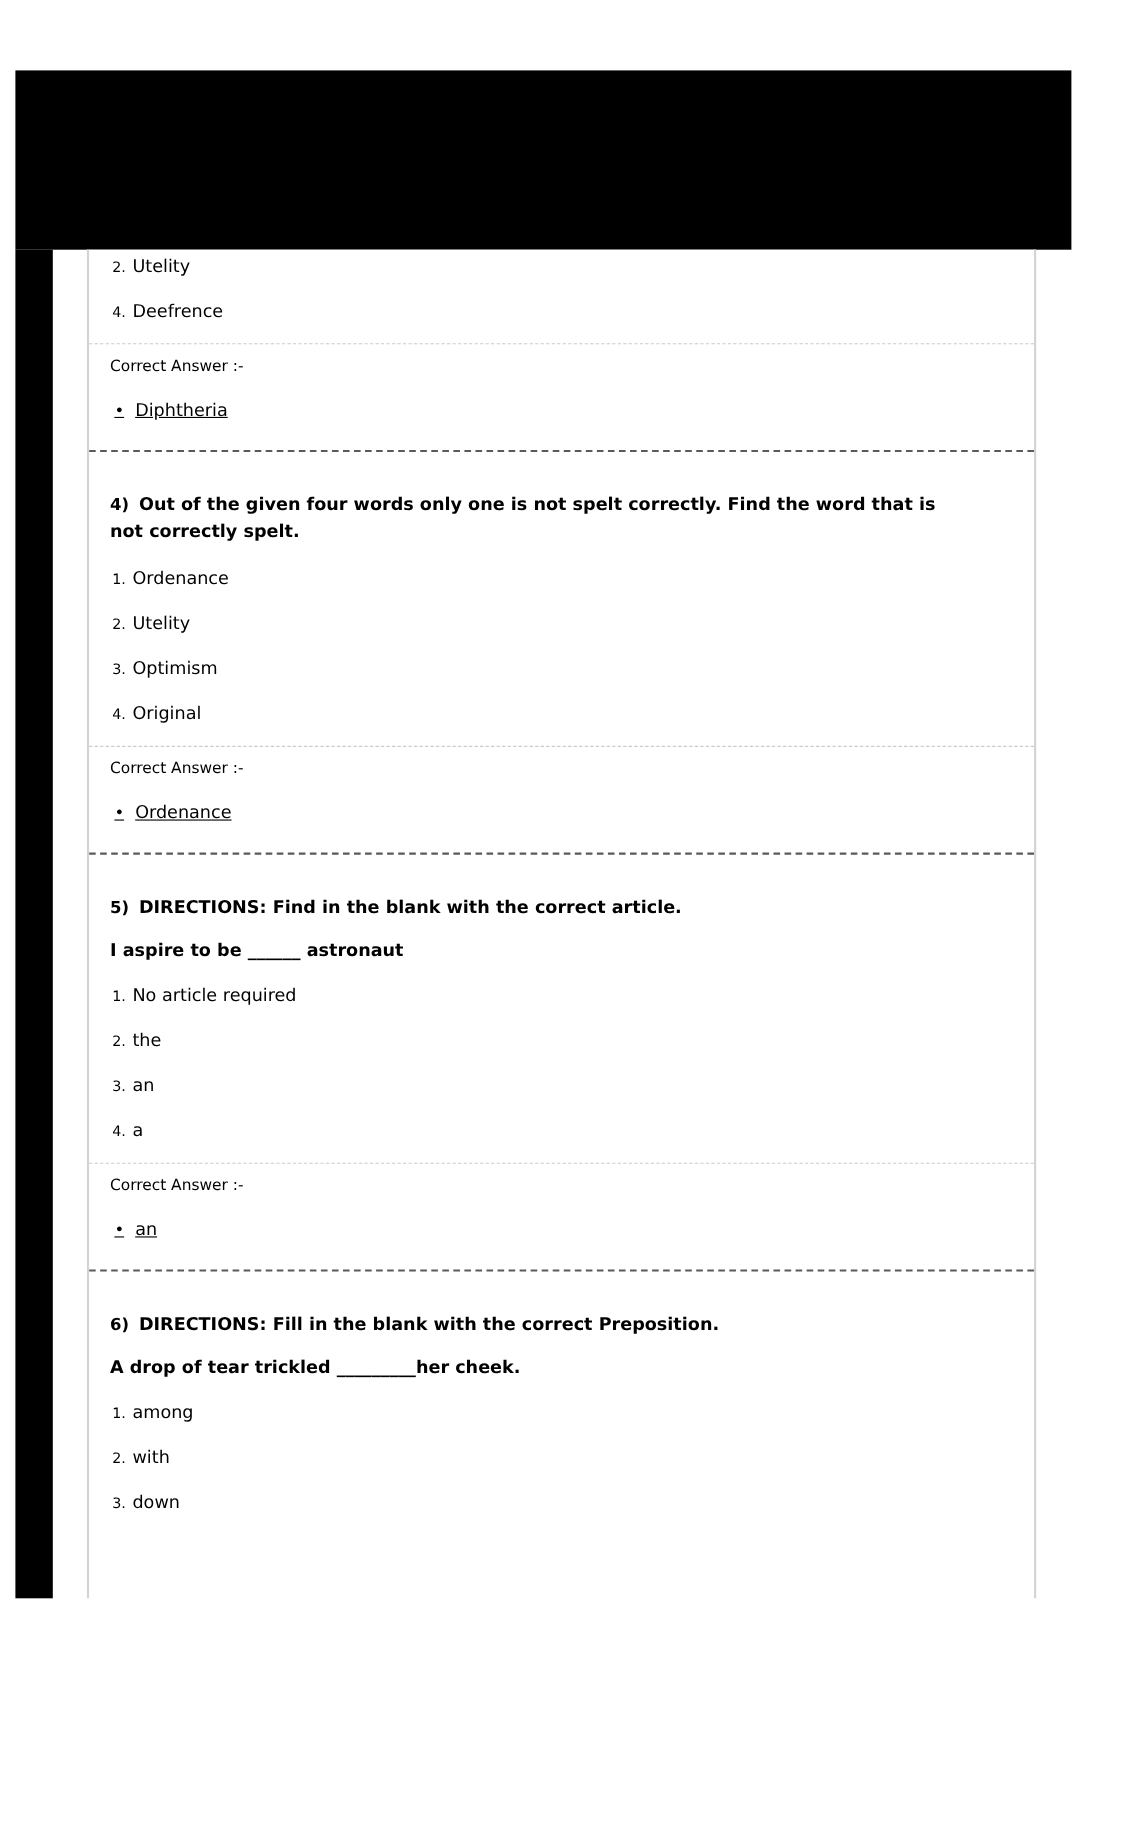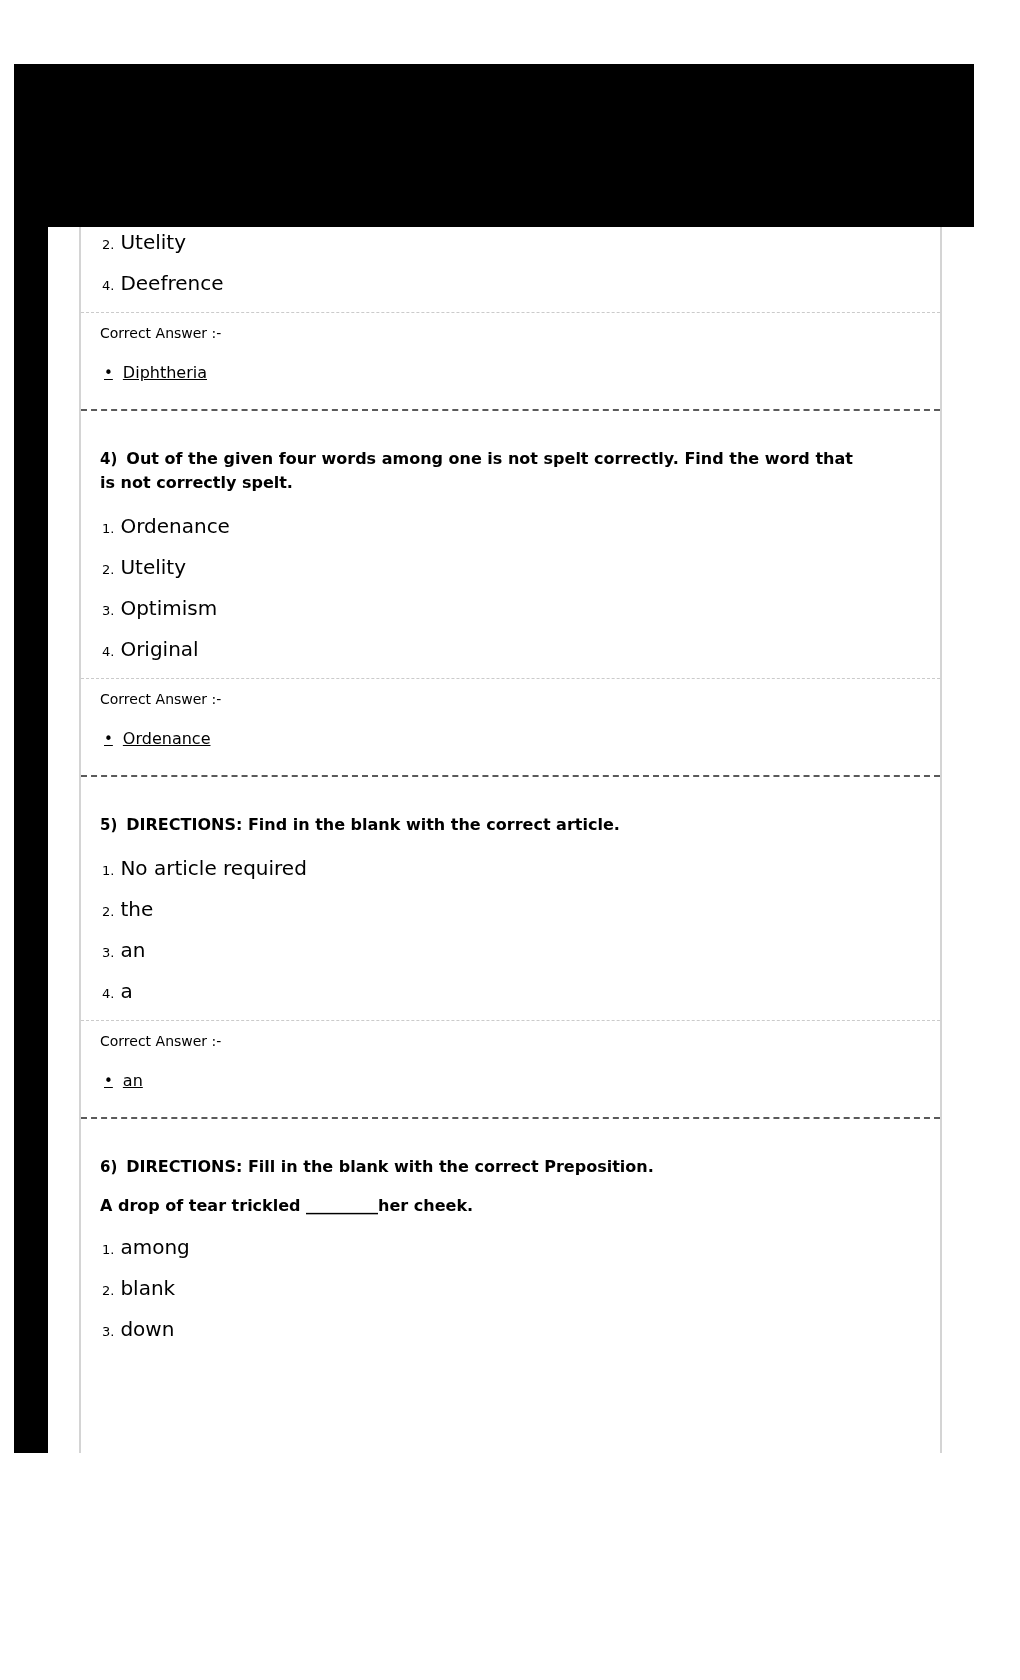--- a/index.html
+++ b/index.html
@@ -55,21 +55,21 @@
     line-height: 20px;
     white-space: nowrap;
   }
   .option:last-child {
     margin-bottom: 19px;
   }
   .option-num {
     font-size: 13px;
   }
   .option-text {
-    font-size: 20px;
+    font-size: 16px;
     margin-left: 6px;
   }
   .answer-block {
     border-top: 1px dashed #cbcbcb;
     padding: 10px 0 26px 0;
   }
   .ca-label {
     margin: 0 0 20px 19px;
     font-size: 14px;
     font-weight: normal;
@@ -139,21 +139,21 @@
       <div class="ca-label">Correct Answer :-</div>
       <div class="answer-line">
         <span class="bullet">•</span><span class="answer-text">Diphtheria</span>
       </div>
     </div>
 
     <div class="sep"></div>
 
     <div>
       <div class="q-title">
-        <span class="q-num">4)</span><span>Out of the given four words among one is not spelt correctly. Find the word that is not correctly spelt.</span>
+        <span class="q-num">4)</span><span>Out of the given four words only one is not spelt correctly. Find the word that is not correctly spelt.</span>
       </div>
       <div class="q-options">
         <div class="option">
           <span class="option-num">1.</span><span class="option-text">Ordenance</span>
         </div>
         <div class="option">
           <span class="option-num">2.</span><span class="option-text">Utelity</span>
         </div>
         <div class="option">
           <span class="option-num">3.</span><span class="option-text">Optimism</span>
@@ -170,20 +170,21 @@
         <span class="bullet">•</span><span class="answer-text">Ordenance</span>
       </div>
     </div>
 
     <div class="sep"></div>
 
     <div>
       <div class="q-title">
         <span class="q-num">5)</span><span>DIRECTIONS: Find in the blank with the correct article.</span>
       </div>
+      <div class="q-stem">I aspire to be ______ astronaut</div>
       <div class="q-options">
         <div class="option">
           <span class="option-num">1.</span><span class="option-text">No article required</span>
         </div>
         <div class="option">
           <span class="option-num">2.</span><span class="option-text">the</span>
         </div>
         <div class="option">
           <span class="option-num">3.</span><span class="option-text">an</span>
         </div>
@@ -205,21 +206,21 @@
     <div>
       <div class="q-title">
         <span class="q-num">6)</span><span>DIRECTIONS: Fill in the blank with the correct Preposition.</span>
       </div>
       <div class="q-stem">A drop of tear trickled _________her cheek.</div>
       <div class="q-options">
         <div class="option">
           <span class="option-num">1.</span><span class="option-text">among</span>
         </div>
         <div class="option">
-          <span class="option-num">2.</span><span class="option-text">blank</span>
+          <span class="option-num">2.</span><span class="option-text">with</span>
         </div>
         <div class="option">
           <span class="option-num">3.</span><span class="option-text">down</span>
         </div>
       </div>
     </div>
 
   </div>
 </div>
 

